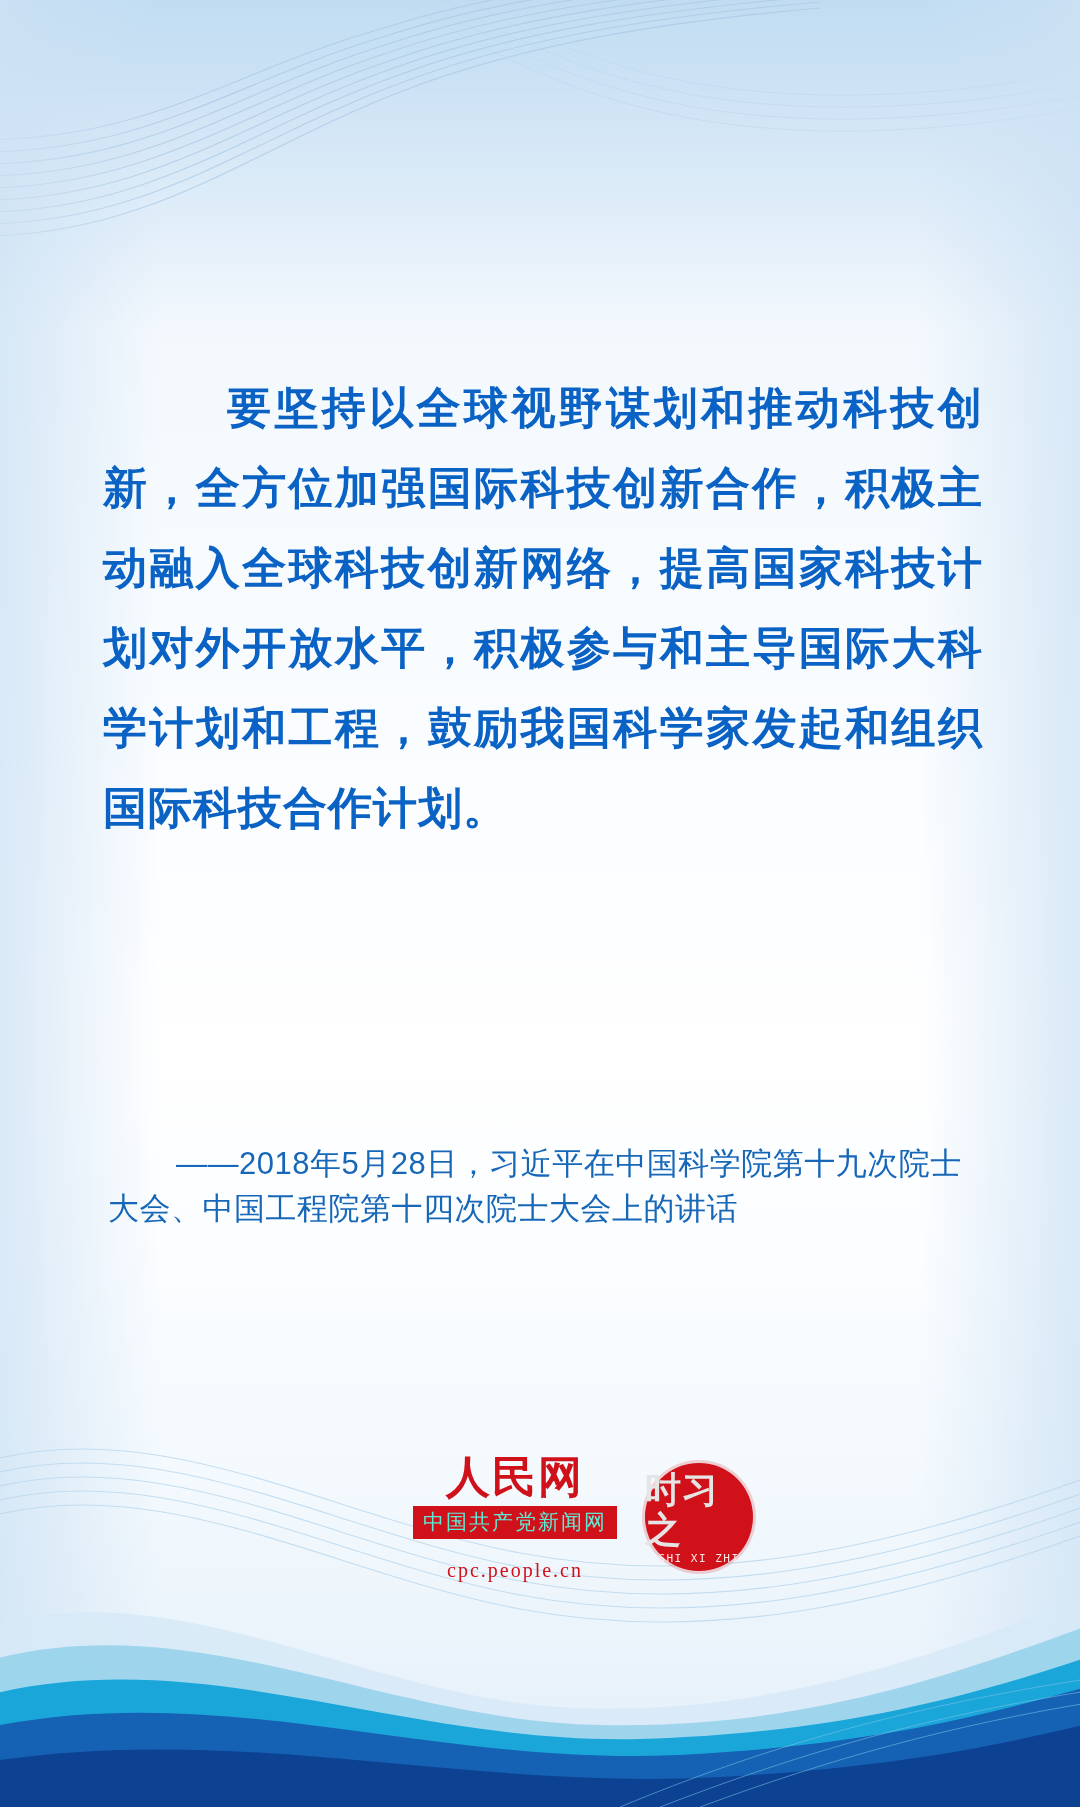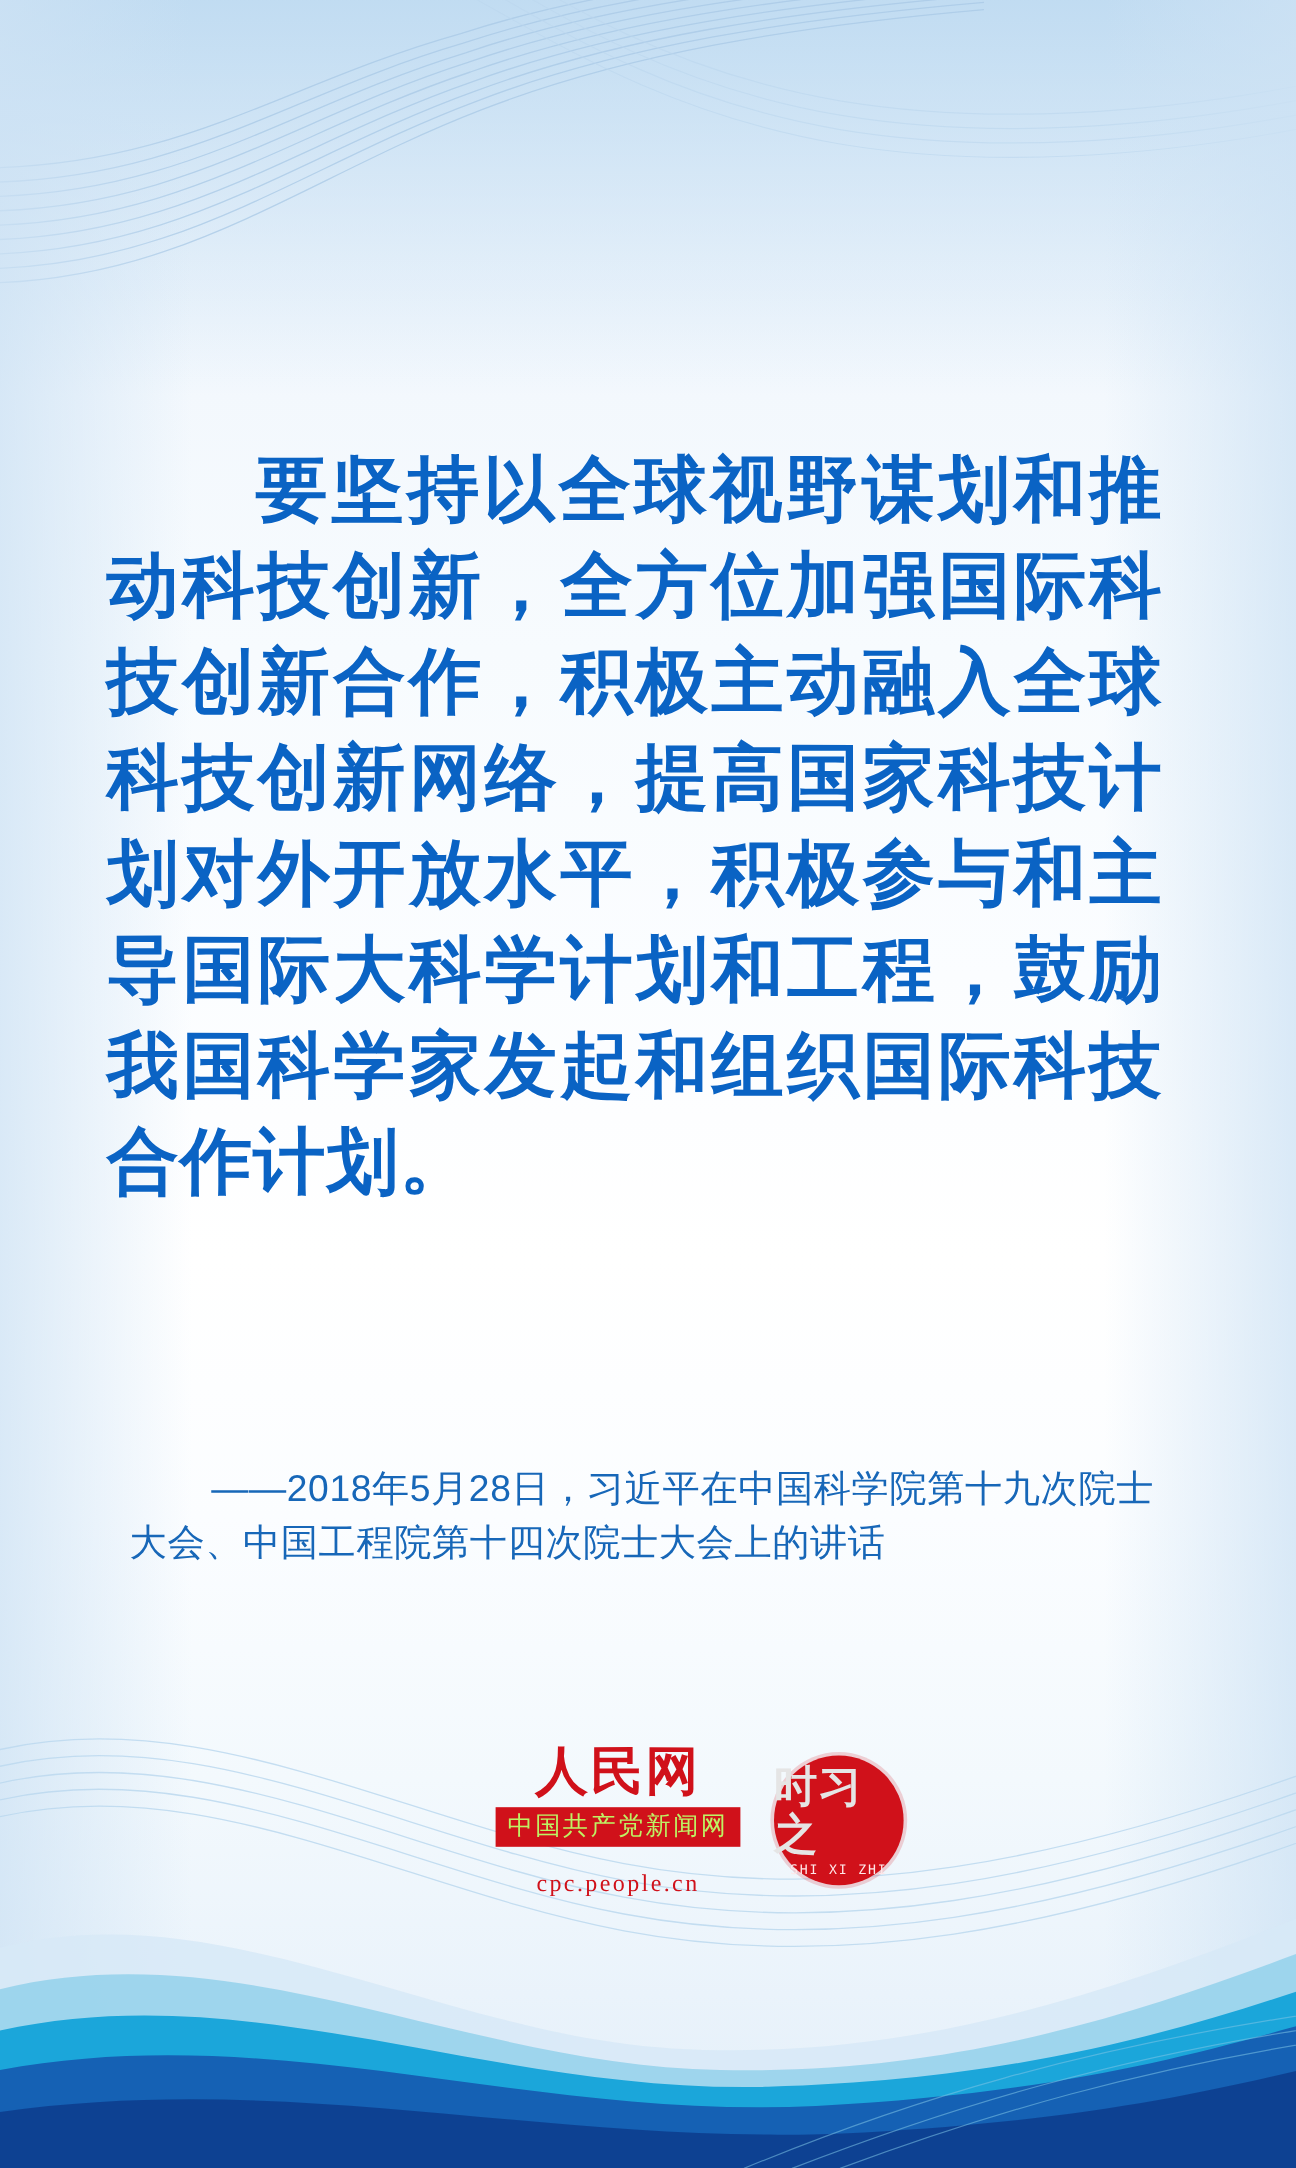--- a/index.html
+++ b/index.html
@@ -62,37 +62,37 @@
   svg.deco-bottom { bottom: 0; }
 
   .content {
     position: absolute;
     left: 0; top: 0;
     width: 1080px;
     height: 1807px;
   }
   .quote {
     position: absolute;
-    left: 89px;
+    left: 103px;
     top: 368px;
     width: 880px;
     color: #0a63c4;
     font-family: "DejaVu Serif", "Liberation Serif", serif;
     font-weight: bold;
-    font-size: 60px;
+    font-size: 44px;
     line-height: 80px;
     letter-spacing: 1px;
     text-align: justify;
     text-indent: 124px;
     text-shadow: 0 1px 0 rgba(255,255,255,0.4);
   }
   .attribution {
     position: absolute;
     left: 108px;
-    top: 1218px;
+    top: 1141px;
     width: 862px;
     color: #1767b8;
     font-family: "Liberation Sans", sans-serif;
     font-size: 31px;
     line-height: 45px;
     text-indent: 68px;
     letter-spacing: 0.5px;
   }
 
   .logos {
@@ -115,21 +115,21 @@
   .logo-people-mark {
     color: #d0111a;
     font-family: "DejaVu Serif", "Liberation Serif", serif;
     font-weight: bold;
     font-size: 44px;
     letter-spacing: 2px;
     line-height: 50px;
   }
   .logo-people-bar {
     background: #d0111a;
-    color: #bef264;
+    color: #5eead4;
     font-size: 21px;
     letter-spacing: 2px;
     padding: 4px 10px 5px 10px;
     line-height: 24px;
     white-space: nowrap;
   }
   .logo-people-url {
     color: #d0111a;
     font-family: Liberation Serif, serif;
     font-size: 20px;

